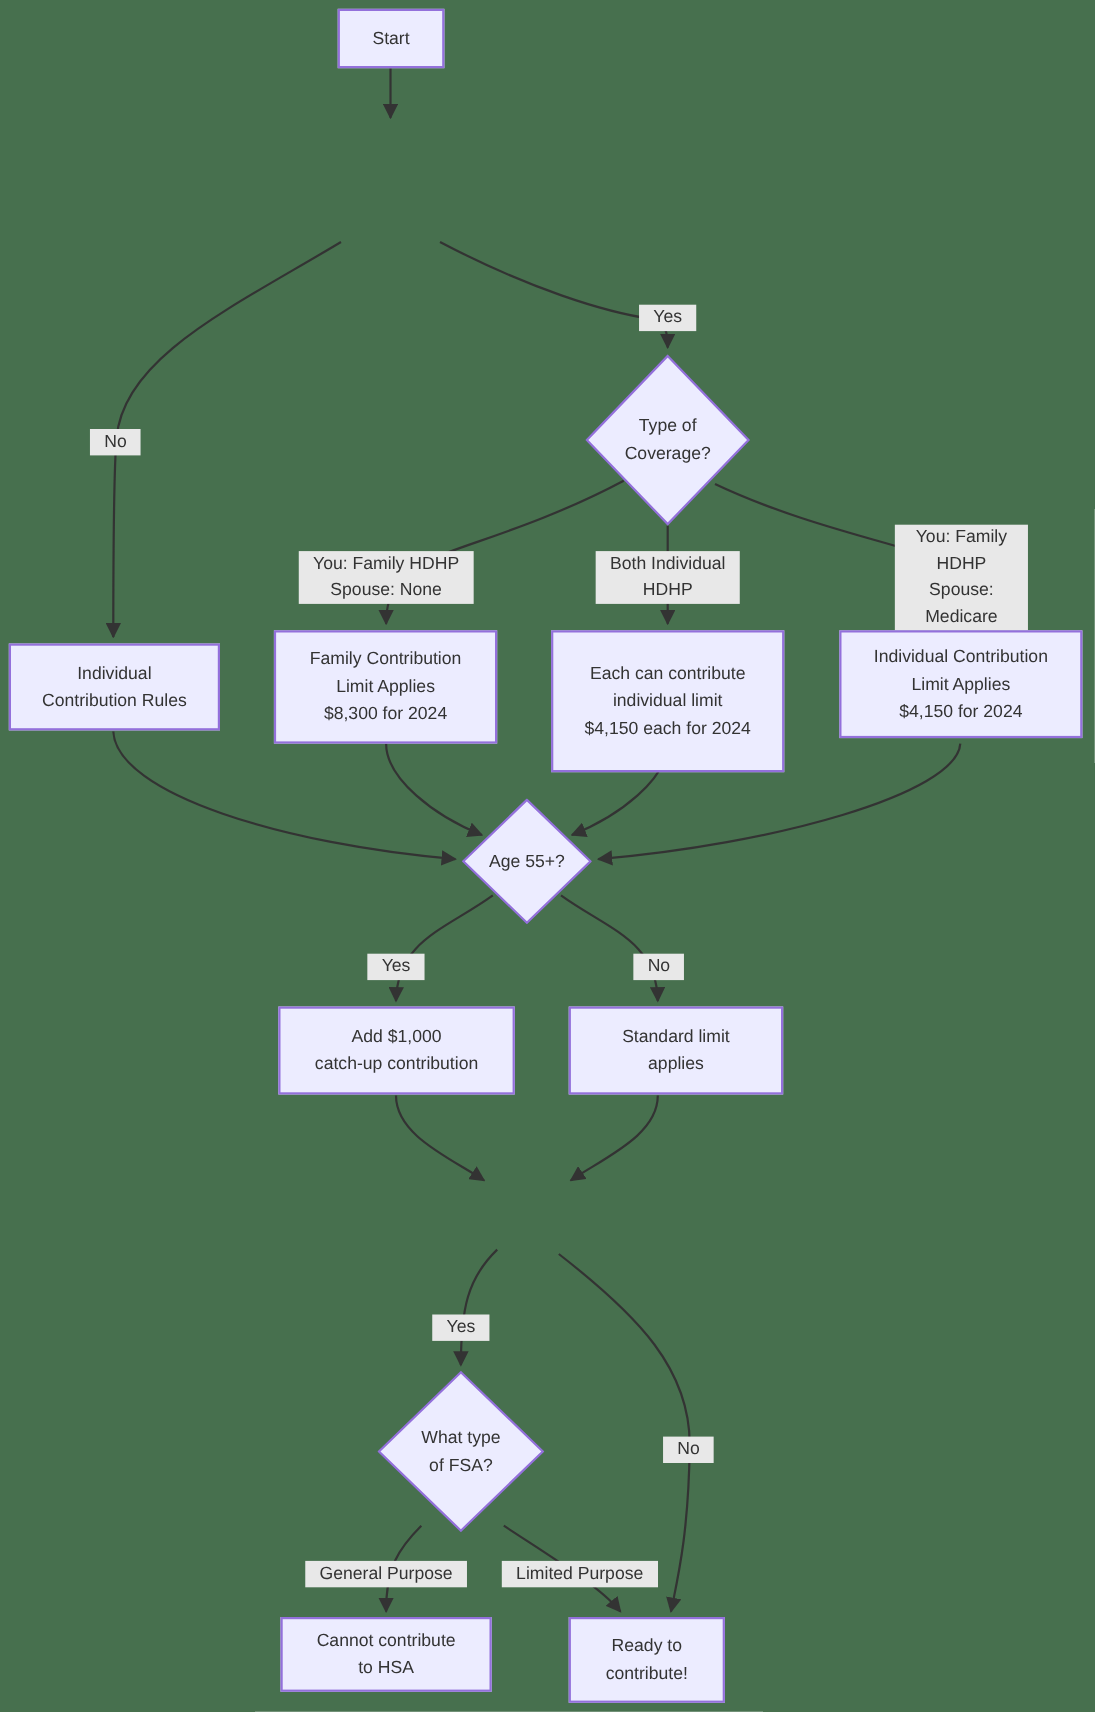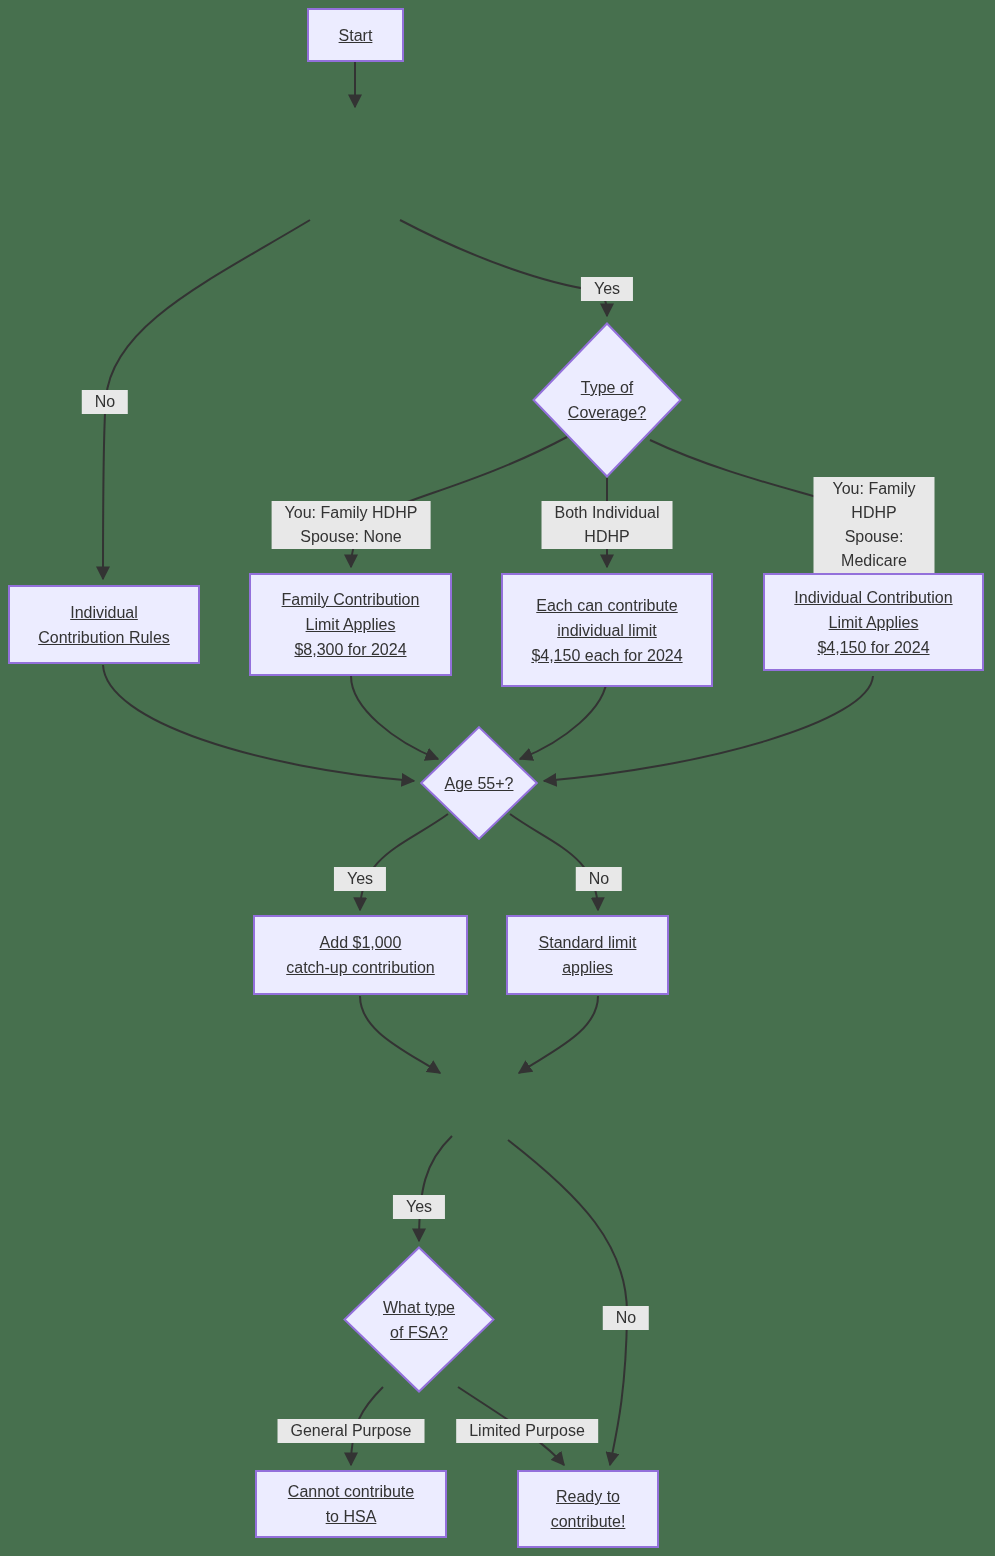--- a/index.html
+++ b/index.html
@@ -20,21 +20,20 @@
   }
   .arrow-head { fill: var(--edge_color, #333333); }
   .node {
     position: absolute;
     z-index: 3;
     display: flex;
     align-items: center;
     justify-content: center;
     text-align: center;
     box-sizing: border-box;
-    text-decoration: underline;
   }
   .rect-node {
     background: var(--node_fill, #ececff);
     border: 2px solid var(--node_border, #9370db);
   }
   .diamond-node { background: transparent; }
   .diamond-svg {
     position: absolute;
     left: 0; top: 0;
     width: 100%; height: 100%;
@@ -105,38 +104,38 @@
     <div class="node-label">Individual
 Contribution Rules</div>
   </div>
 
   <div class="node rect-node" style="left:249px;top:573px;width:203px;height:103px">
     <div class="node-label">Family Contribution
 Limit Applies
 $8,300 for 2024</div>
   </div>
 
-  <div class="node rect-node" style="left:501px;top:573px;width:212px;height:114px">
+  <div class="node rect-node" style="left:501px;top:573px;width:212px;height:129px">
     <div class="node-label">Each can contribute
 individual limit
 $4,150 each for 2024</div>
   </div>
 
   <div class="node rect-node" style="left:763px;top:573px;width:221px;height:98px">
     <div class="node-label">Individual Contribution
 Limit Applies
 $4,150 for 2024</div>
   </div>
 
   <div class="node rect-node" style="left:253px;top:915px;width:215px;height:80px">
     <div class="node-label">Add $1,000
 catch-up contribution</div>
   </div>
 
-  <div class="node rect-node" style="left:506px;top:915px;width:163px;height:80px">
+  <div class="node rect-node" style="left:517px;top:915px;width:195px;height:80px">
     <div class="node-label">Standard limit
 applies</div>
   </div>
 
   <div class="node rect-node" style="left:255px;top:1470px;width:192px;height:68px">
     <div class="node-label">Cannot contribute
 to HSA</div>
   </div>
 
   <div class="node rect-node" style="left:517px;top:1470px;width:142px;height:78px">

